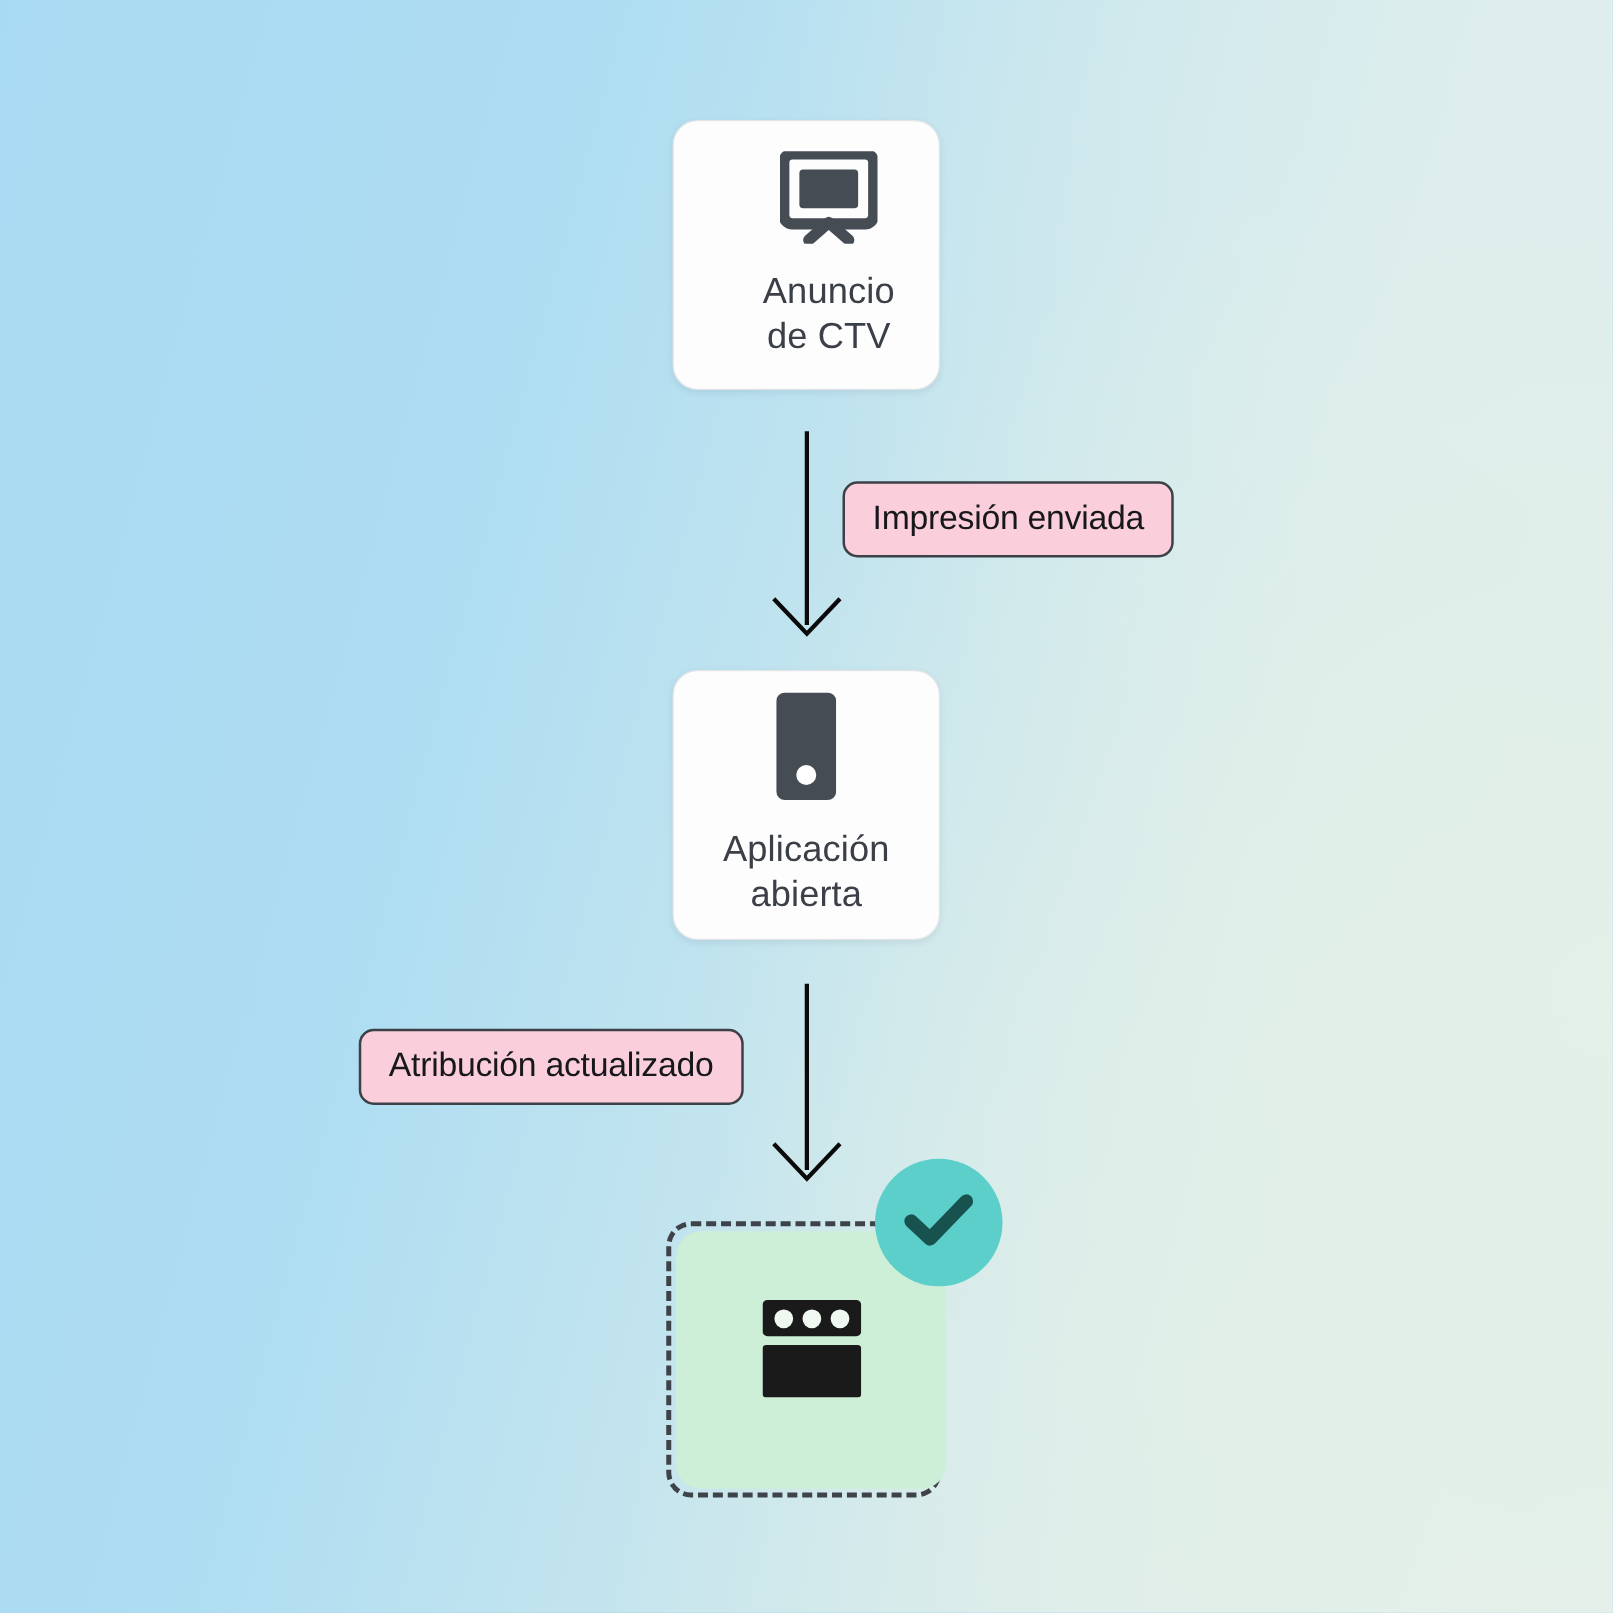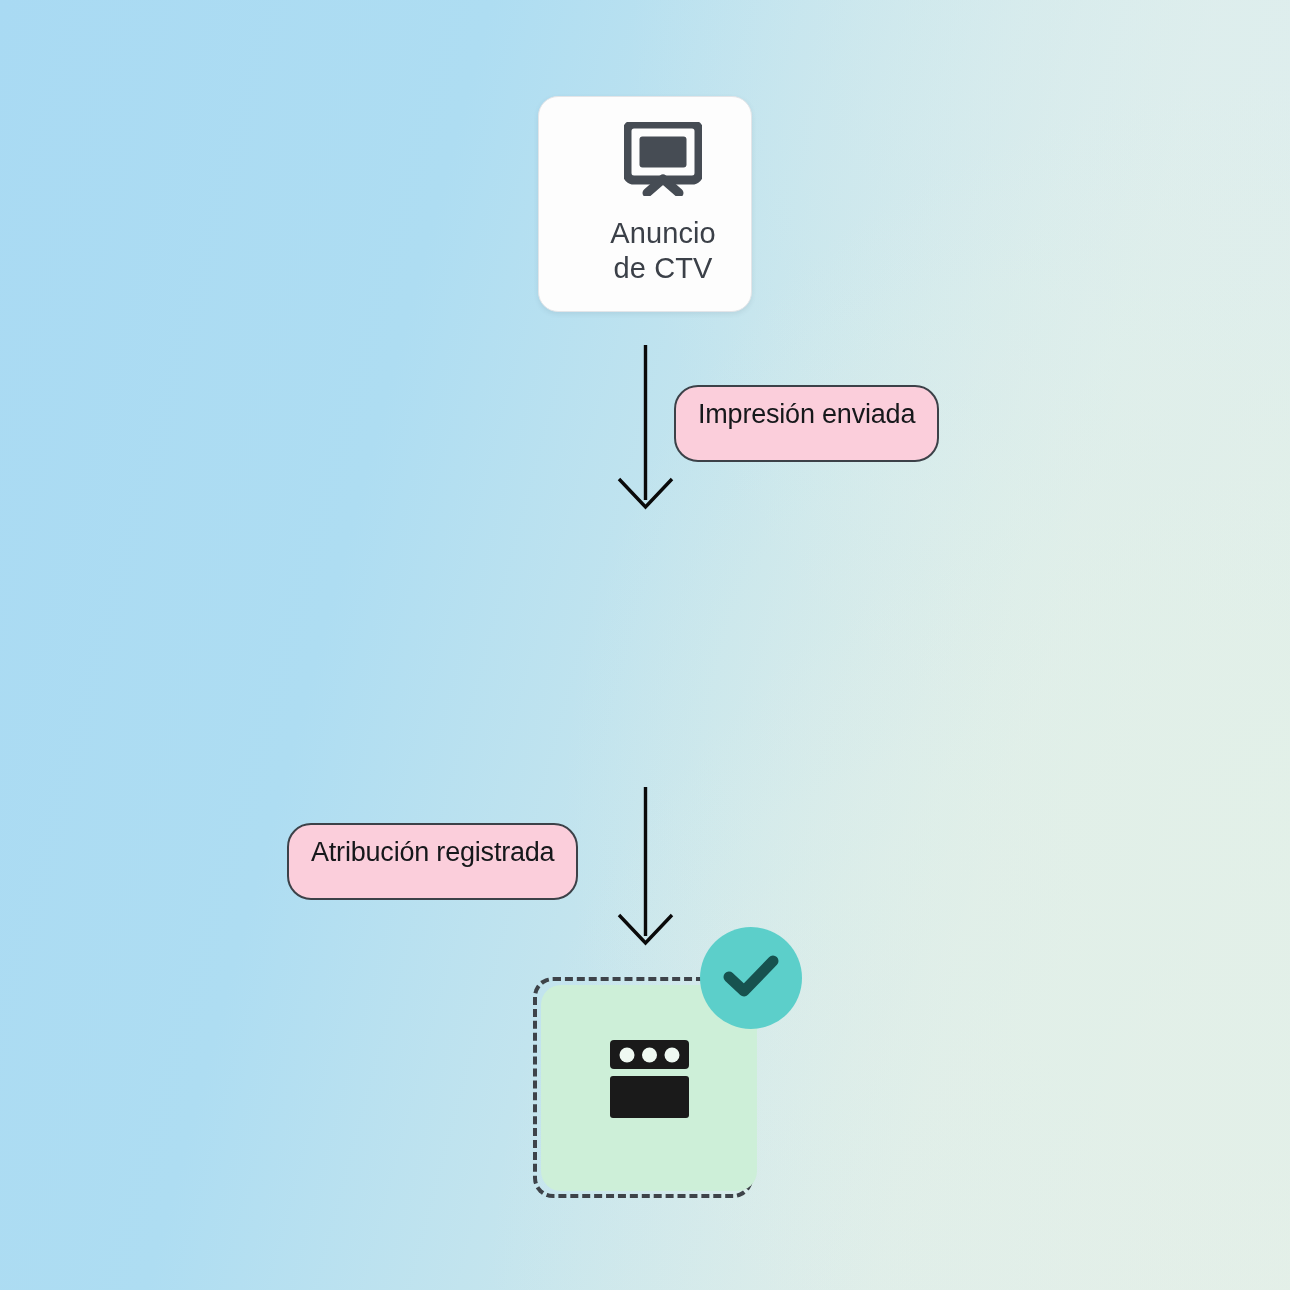--- a/index.html
+++ b/index.html
@@ -116,25 +116,25 @@
     align-items: center;
     justify-content: center;
     z-index: 5;
   }
 
   
   .edge-label {
     position: absolute;
     background: #FBCEDB;
     border: 2.5px solid #3C4148;
-    border-radius: 24px;
+    border-radius: 12px;
     color: #16181B;
     font-size: 27px;
     line-height: 1;
-    padding: 14px 22px 32px 22px;
+    padding: 14px 22px 16px 22px;
     white-space: nowrap;
     letter-spacing: -0.2px;
   }
   #label-impression { left: 674px; top: 385px; }
   #label-attribution { left: 287px; top: 823px; }
 </style>
 </head>
 <body>
 
 <div id="canvas">
@@ -157,20 +157,30 @@
       <svg width="78" height="74" viewBox="0 0 78 74">
         <rect x="3" y="2" width="72" height="56" rx="7" ry="7" fill="none" stroke="#464C54" stroke-width="9"></rect>
         <rect x="15.5" y="14.5" width="47" height="31" rx="3" ry="3" fill="#464C54"></rect>
         <path d="M 23 71 L 39 57 L 55 71" fill="none" stroke="#464C54" stroke-width="9" stroke-linecap="round" stroke-linejoin="round"></path>
       </svg>
     </span>
     <span class="node-label">Anuncio
 de CTV</span>
   </div>
 
+  <div class="node card-plain" id="node-app">
+    <span class="node-icon">
+      <svg width="48" height="86" viewBox="0 0 48 86">
+        <rect x="0" y="0" width="48" height="86" rx="7" ry="7" fill="#464C54"></rect>
+        <circle cx="24" cy="66" r="8" fill="#FFFFFF"></circle>
+      </svg>
+    </span>
+    <span class="node-label">Aplicación
+abierta</span>
+  </div>
 
   <div class="node" id="node-dashboard">
     <div class="dashed-outline"></div>
     <div class="mint-fill">
       <span class="node-icon">
         <svg width="79" height="78" viewBox="0 0 79 78">
           <rect x="0" y="0" width="79" height="29" rx="4" ry="4" fill="#1A1A1A"></rect>
           <circle cx="17" cy="15" r="7.5" fill="#EFF9F2"></circle>
           <circle cx="39.5" cy="15" r="7.5" fill="#EFF9F2"></circle>
           <circle cx="62" cy="15" r="7.5" fill="#EFF9F2"></circle>
@@ -183,15 +193,15 @@
   <div class="check-badge">
     <span>
       <svg width="56" height="46" viewBox="0 0 56 46">
         <path d="M 6 24 L 21 38 L 50 8" fill="none" stroke="#17524F" stroke-width="11" stroke-linecap="round" stroke-linejoin="round"></path>
       </svg>
     </span>
   </div>
 
   <div class="edge-label" id="label-impression">Impresión enviada</div>
 
-  <div class="edge-label" id="label-attribution">Atribución registrada</div>
+  <div class="edge-label" id="label-attribution">Atribución actualizado</div>
 
 </div>
 
 </body></html>

